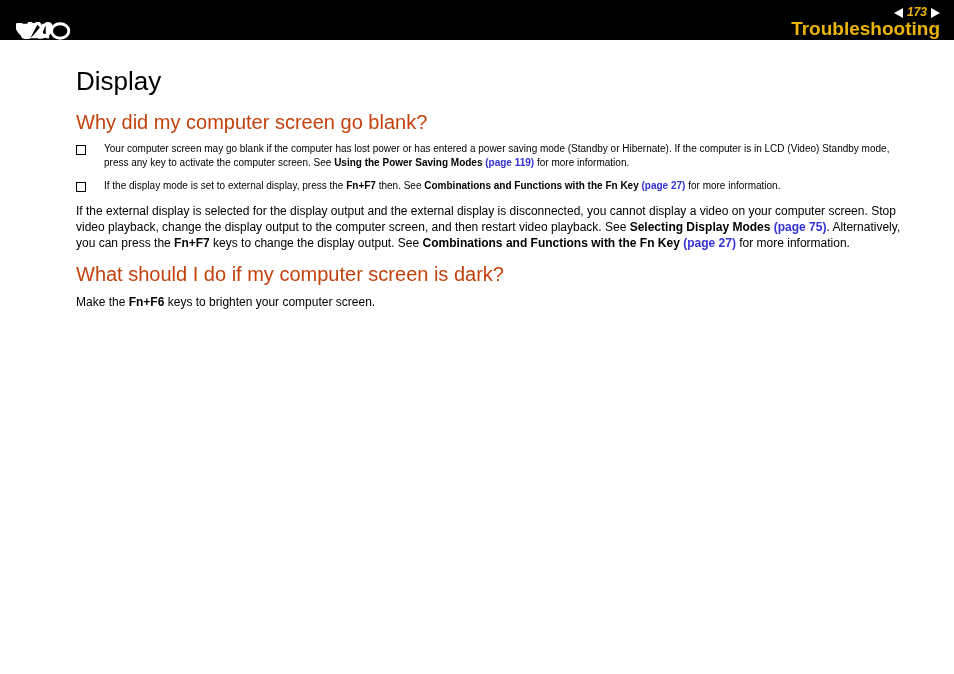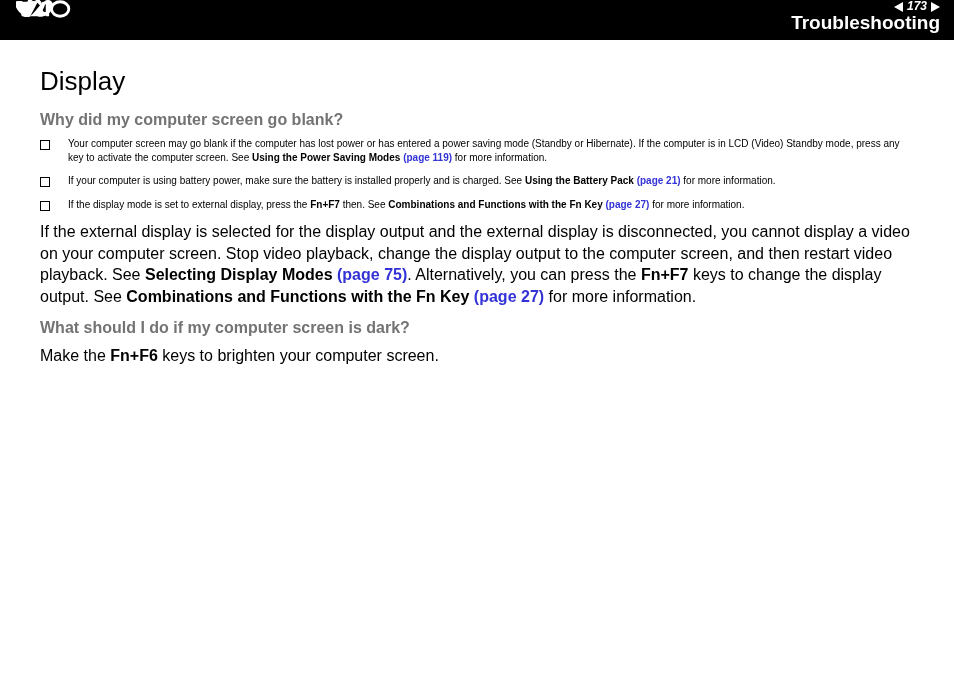--- a/index.html
+++ b/index.html
@@ -1,33 +1,33 @@
 <!DOCTYPE html>
 <html><head>
 <meta charset="utf-8">
 <style>
   * { margin: 0; padding: 0; box-sizing: border-box; }
   html, body { width: 954px; height: 674px; font-family: Arial, Helvetica, sans-serif; background: #fff; color: #000; }
   .page { width: 954px; height: 674px; display: flex; flex-direction: column; }
-  .header { background: #000; height: 40px; display: flex; align-items: flex-start; justify-content: space-between; padding: 0 14px 0 16px; color: #ffffff; }
+  .header { background: #000; height: 40px; display: flex; align-items: flex-end; justify-content: space-between; padding: 0 14px 0 16px; color: #eab308; }
   .logo { display: flex; align-items: center; }
   .logo svg { height: 18px; }
   .header-right { text-align: right; line-height: 1.1; }
   .pagenum-wrap { display: flex; align-items: center; justify-content: flex-end; gap: 4px; font-size: 12px; font-style: italic; font-weight: bold; }
   .tri { width: 0; height: 0; border-top: 5px solid transparent; border-bottom: 5px solid transparent; }
   .tri-left { border-right: 9px solid #fff; }
   .tri-right { border-left: 9px solid #fff; }
   .section-label { font-size: 19px; font-weight: bold; }
-  .content { padding: 26px 38px 0 40px; }
+  .content { padding: 26px 38px 0 40px; margin-left: 36px; }
   h1.title { font-size: 26px; font-weight: 400; margin-bottom: 14px; }
-  h2.question { color: #737373; font-size: 16px; font-weight: 700; margin-top: 12px; margin-bottom: 8px; }
+  h2.question { color: #c2410c; font-size: 20px; font-weight: 400; margin-top: 12px; margin-bottom: 8px; }
   .bullet-list { list-style: none; margin: 0 0 10px 0; }
   .bullet-list li { display: flex; align-items: flex-start; font-size: 10px; line-height: 1.35; margin-bottom: 10px; }
   .bullet-box { flex: 0 0 auto; width: 10px; height: 10px; border: 1.4px solid #000; margin: 3px 18px 0 0; }
-  .body-text { font-size: 16px; line-height: 1.35; margin-bottom: 10px; }
+  .body-text { font-size: 12px; line-height: 1.35; margin-bottom: 10px; }
   .bold { font-weight: bold; }
   .link { color: #3232d6; font-weight: bold; }
 </style>
 </head>
 <body>
 
 <div class="page">
 
   <div class="header">
     <div class="logo">
@@ -80,26 +80,20 @@
     <ul class="bullet-list">
       <li>
         <span class="bullet-box"></span>
         <span>
           <span>Your computer screen may go blank if the computer has lost power or has entered a power saving mode (Standby or Hibernate). If the computer is in LCD (Video) Standby mode, press any key to activate the computer screen. See </span><span class="bold">Using the Power Saving Modes </span><span class="link">(page 119)</span><span> for more information.</span>
         </span>
       </li>
       <li>
         <span class="bullet-box"></span>
         <span>
-          <span>If your computer is using battery power, make sure the battery is installed properly and is charged. See </span><span class="bold">Using the Battery Pack </span><span class="link">(page 21)</span><span> for more information.</span>
-        </span>
-      </li>
-      <li>
-        <span class="bullet-box"></span>
-        <span>
           <span>If the display mode is set to external display, press the </span><span class="bold">Fn+F7</span><span> then. See </span><span class="bold">Combinations and Functions with the Fn Key </span><span class="link">(page 27)</span><span> for more information.</span>
         </span>
       </li>
     </ul>
 
     <p class="body-text">
       <span>If the external display is selected for the display output and the external display is disconnected, you cannot display a video on your computer screen. Stop video playback, change the display output to the computer screen, and then restart video playback. See </span><span class="bold">Selecting Display Modes </span><span class="link">(page 75)</span><span>. Alternatively, you can press the </span><span class="bold">Fn+F7</span><span> keys to change the display output. See </span><span class="bold">Combinations and Functions with the Fn Key </span><span class="link">(page 27)</span><span> for more information.</span>
     </p>
 
     <h2 class="question">What should I do if my computer screen is dark?</h2>

